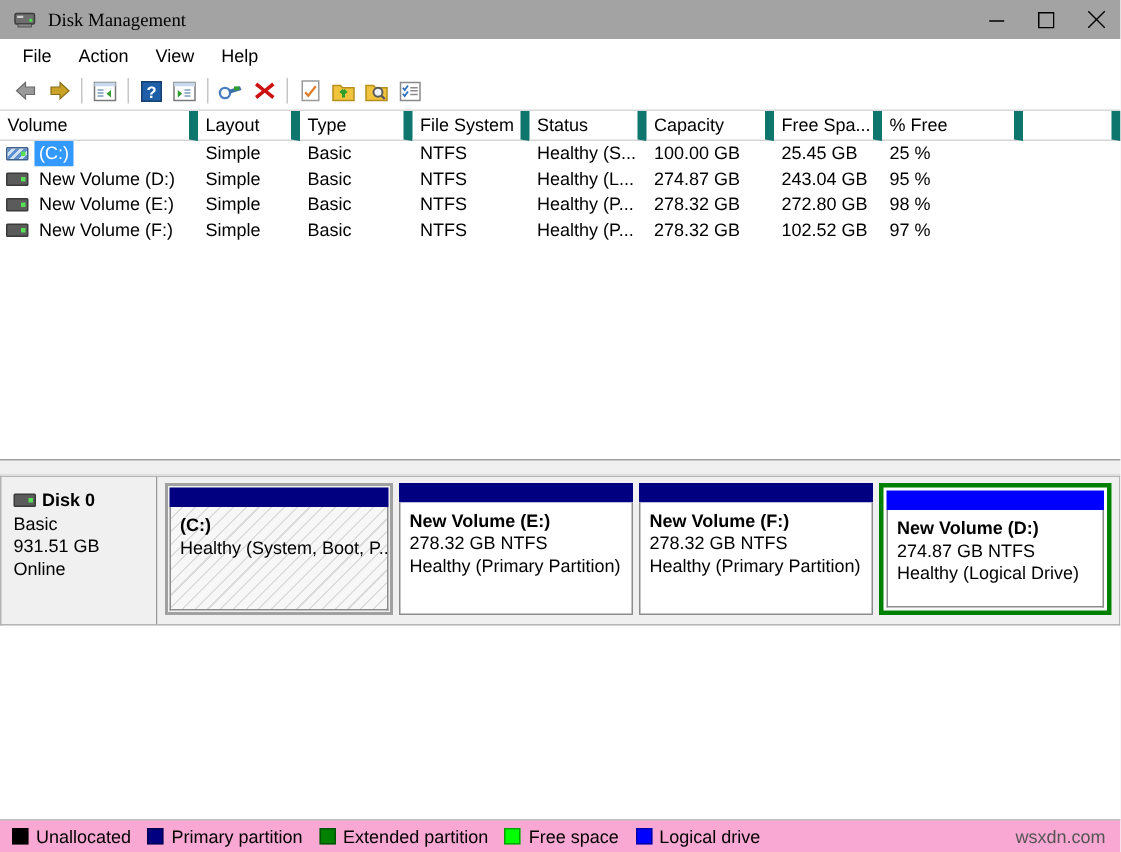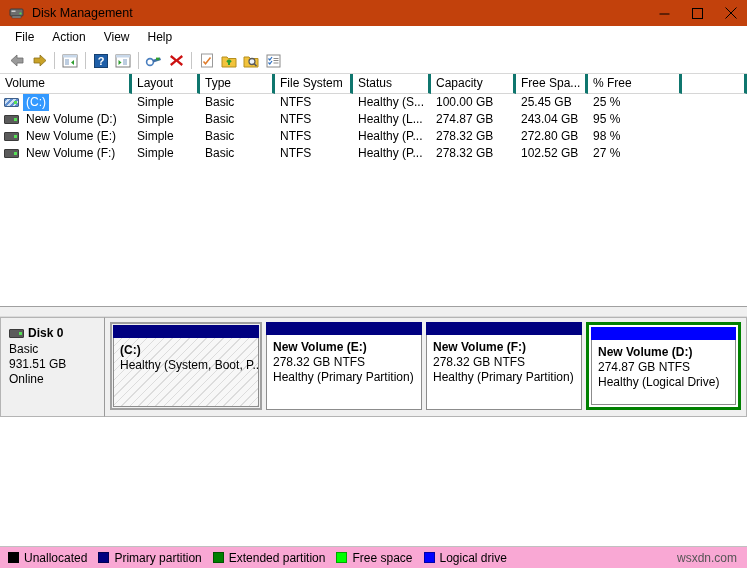--- a/index.html
+++ b/index.html
@@ -11,22 +11,22 @@
     font-family: "Liberation Sans", sans-serif;
     font-size: 12px;
     color: #000000;
     overflow: hidden;
     position: relative;
   }
   .window { width: 747px; height: 568px; display: flex; flex-direction: column; background:#f0f0f0; }
 
   
   .titlebar {
-    height: 26px; min-height:26px; background:#c2410c;
-    display:flex; align-items:center; position:relative;
+    height: 26px; min-height:26px; background:#a3a3a3;
+    display:flex; align-items:center; position:relative;font-family:Liberation Serif, serif;
   }
   .title-icon { margin-left:9px; margin-right:7px; width:16px; height:16px; position:relative; }
   .title-text { font-size:12.5px; color:#000; }
   .win-controls { position:absolute; right:0; top:0; height:26px; display:flex; }
   .win-btn { width:33px; height:26px; display:flex; align-items:center; justify-content:center; }
   .win-btn svg { display:block; }
 
   
   .menubar { height:22px; min-height:22px; background:#ffffff; display:flex; align-items:center; padding-left:6px; }
   .menu-item { padding:2px 9px; font-size:12px; color:#000; }
@@ -37,21 +37,21 @@
     display:flex; align-items:center; padding-left:6px;
     border-bottom:1px solid #d8d8d8;
   }
   .tb-btn { width:22px; height:22px; display:flex; align-items:center; justify-content:center; }
   .tb-sep { width:1px; height:17px; background:#c6c6c6; margin:0 4px; }
 
   
   .list-pane { height:232px; min-height:232px; background:#ffffff; display:flex; flex-direction:column; }
   .list-header { display:flex; height:20px; min-height:20px; background:#ffffff; }
   .lh-cell {
-    border-right:3px solid #0f766e; border-bottom:1px solid #d6d6d6;
+    border-right:6px solid #0f766e; border-bottom:1px solid #d6d6d6;
     padding-left:5px; font-size:12px; line-height:19px; color:#000;
     box-sizing:border-box; white-space:nowrap; overflow:hidden;
   }
   .list-body { flex:1; }
   .row { display:flex; height:17px; align-items:center; }
   .cell { font-size:12px; line-height:17px; box-sizing:border-box; padding-left:5px; white-space:nowrap; overflow:hidden; }
   .cell.vol { display:flex; align-items:center; padding-left:4px; }
   .vol-label { padding:0 3px; }
   .row.selected .vol-label { background:#3399ff; color:#ffffff; }
 
@@ -309,21 +309,21 @@
               <span class="led"></span>
             </span>
           <span class="vol-label">New Volume (F:)</span>
         </div>
         <div class="cell" style="width:68px">Simple</div>
         <div class="cell" style="width:75px">Basic</div>
         <div class="cell" style="width:78px">NTFS</div>
         <div class="cell" style="width:78px">Healthy (P...</div>
         <div class="cell" style="width:85px">278.32 GB</div>
         <div class="cell" style="width:72px">102.52 GB</div>
-        <div class="cell" style="width:94px">27 %</div>
+        <div class="cell" style="width:94px">97 %</div>
       </div>
 
     </div>
   </div>
 
   <div class="splitter"></div>
 
   <div class="graph-pane">
     <div class="graph-scroll">
 

